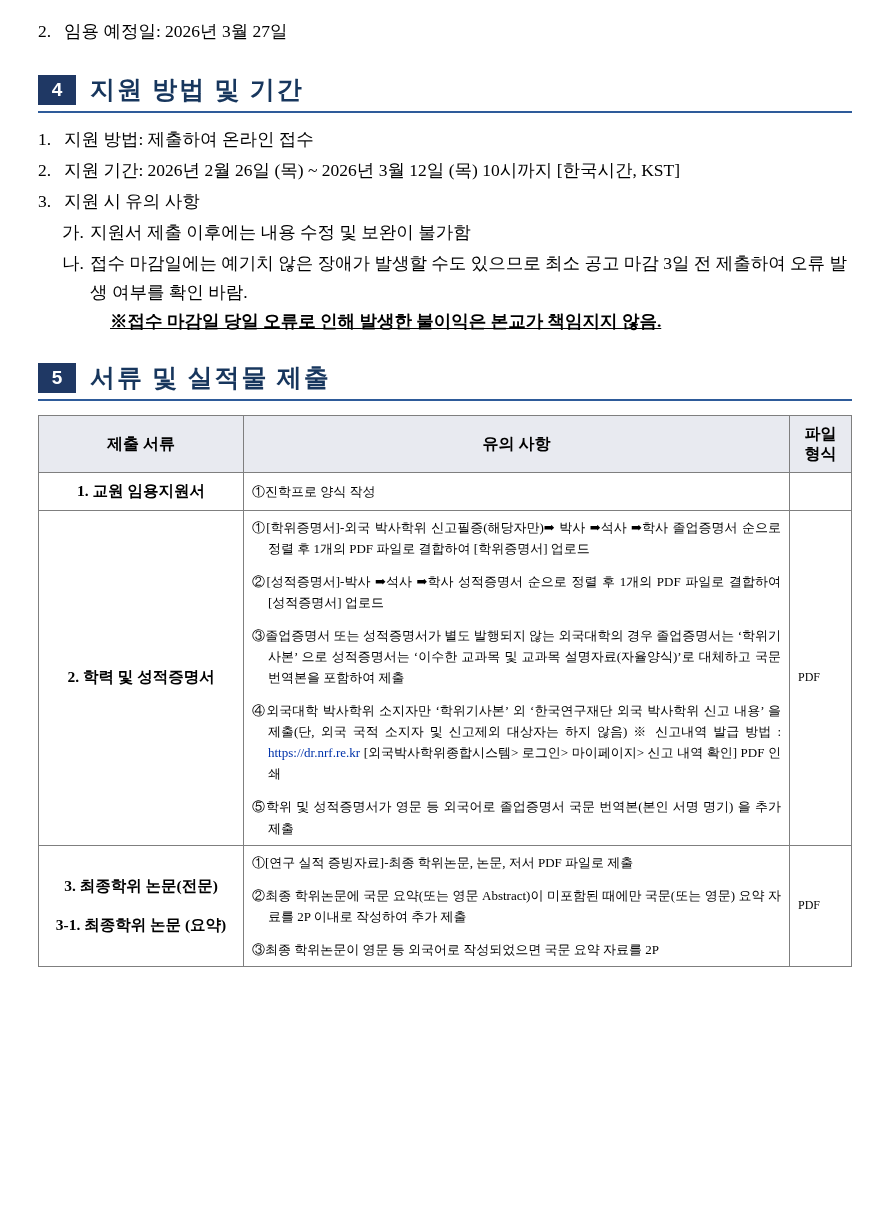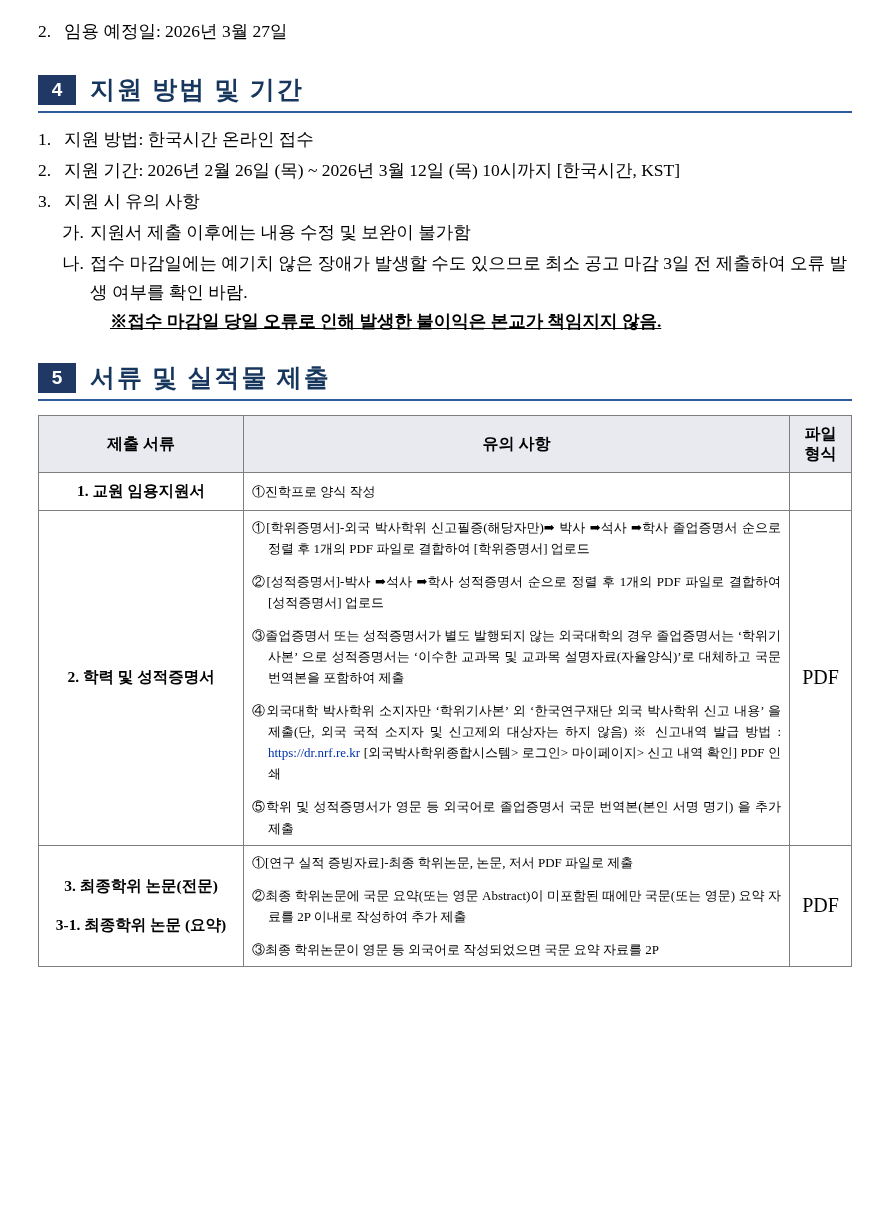--- a/index.html
+++ b/index.html
@@ -135,22 +135,22 @@
   .col-fmt  { width: 62px; }
 
   td.doc-cell {
     text-align: center;
     font-size: 15.5px;
     font-weight: bold;
     line-height: 1.6;
     margin-top: 42px;
   }
   td.fmt-cell {
-    text-align: center;
-    font-size: 20px;
+    text-align: left;
+    font-size: 12px;
   }
   td.note-cell {
     font-size: 13px;
     line-height: 1.62;
     text-align: justify;
   }
   .note-p {
     margin: 0 0 12px 0;
     padding-left: 16px;
     text-indent: -16px;
@@ -177,21 +177,21 @@
   <div class="section">
     <div class="section-head">
       <div class="section-num">4</div>
       <div class="section-title">지원 방법 및 기간</div>
     </div>
     <div class="section-rule"></div>
 
     <div class="body-list">
       <div class="lead-item">
         <span class="lead-marker">1.</span>
-        <span class="lead-text">지원 방법: 한국시간 온라인 접수</span>
+        <span class="lead-text">지원 방법: 제출하여 온라인 접수</span>
       </div>
       <div class="lead-item">
         <span class="lead-marker">2.</span>
         <span class="lead-text">지원 기간: 2026년 2월 26일 (목) ~ 2026년 3월 12일 (목) 10시까지 [한국시간, KST]</span>
       </div>
       <div class="lead-item">
         <span class="lead-marker">3.</span>
         <span class="lead-text">지원 시 유의 사항</span>
       </div>
 

